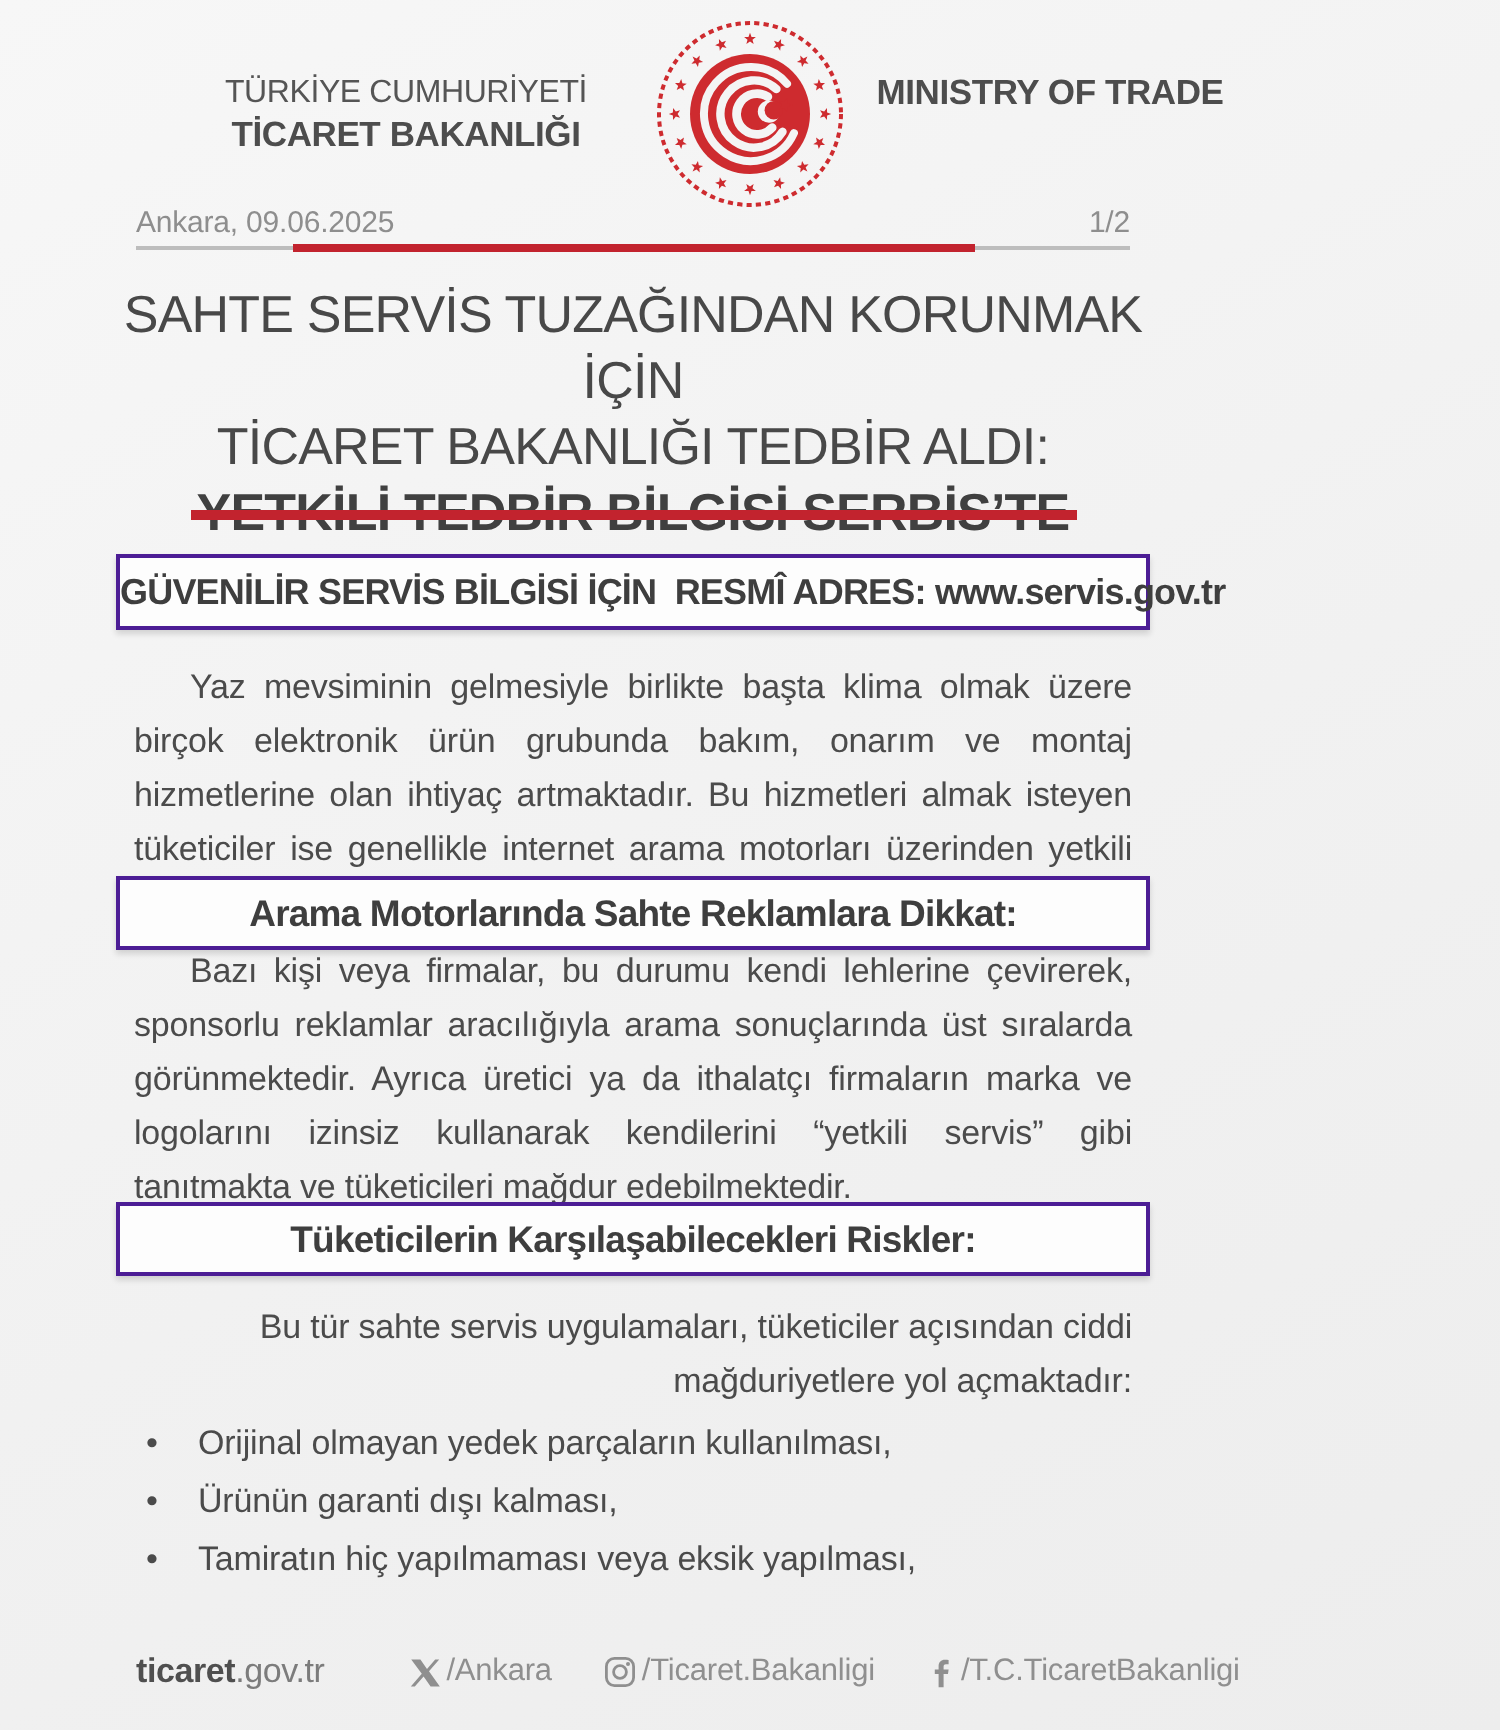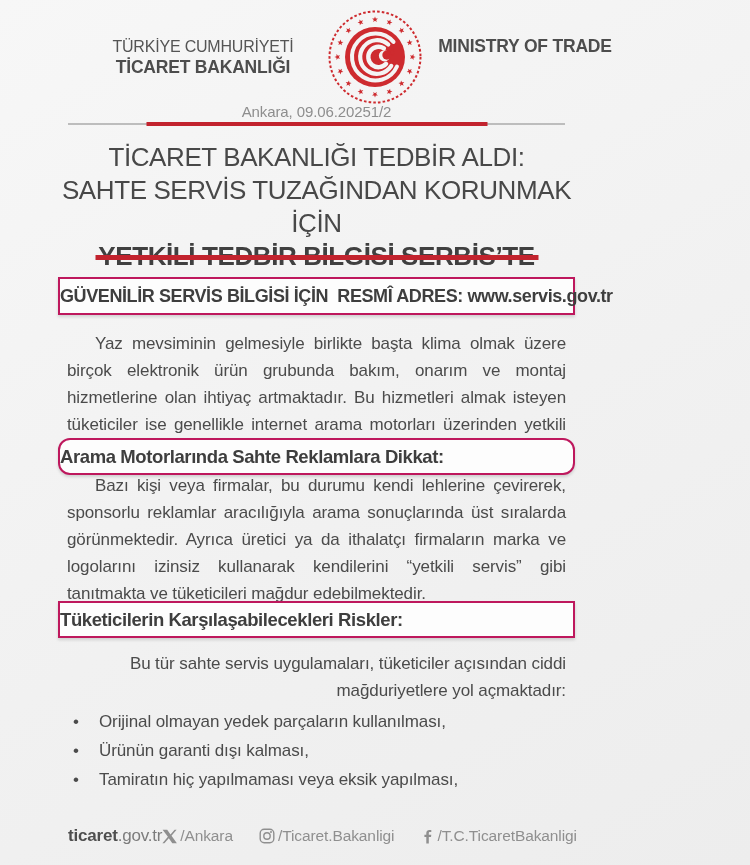--- a/index.html
+++ b/index.html
@@ -13,60 +13,60 @@
 
   
   .hdr-text{ position:absolute; top:36px; text-align:center; line-height:21px; color:#555; }
   .hdr-text .l1{ font-size:16px; letter-spacing:-0.2px; }
   .hdr-text .l2{ font-size:17.5px; font-weight:bold; color:#4d4d4d; letter-spacing:-0.2px; }
   .hdr-left{ left:58px; width:290px; }
   .hdr-right{ left:420px; width:210px; }
   .emblem{ position:absolute; left:325px; top:7px; width:100px; height:100px; }
 
   .meta-row{ position:absolute; top:103px; left:68px; right:68px;
-             display:flex; justify-content:center;
+             display:flex; justify-content:space-between;
              font-size:15px; color:#8e8e8e; letter-spacing:-0.1px; }
 
   .hdr-divider{ position:absolute; top:122px; left:68px; right:68px; height:5px; }
   .hdr-divider .gray{ position:absolute; top:1px; left:0; right:0; height:2px; background:#bdbdbd; }
   .hdr-divider .red{ position:absolute; top:0; left:50%; transform:translateX(-50%);
                      width:341px; height:4px; background:#c2232e; }
 
   
   .title{ position:absolute; top:141px; left:40px; right:40px; text-align:center;
           font-size:26px; line-height:33px; color:#484848; letter-spacing:-0.4px; }
   .title .bold{ font-weight:bold; color:#404040; }
   .title-rule{ position:absolute; top:255px; left:50%; transform:translateX(-50%);
                width:443px; height:5px; background:#c2232e; }
 
   
   .banner{ position:absolute; left:58px; right:58px; background:#fdfdfd;
-           border:2px solid #be185d; text-align:left;
+           border:2px solid #4c1d95; text-align:center;
            font-weight:bold; color:#3e3e3e; letter-spacing:-0.4px;
            box-shadow:0 2px 3px rgba(0,0,0,0.14); white-space:nowrap; }
   .banner-1{ top:277px; height:38px; font-size:18px; line-height:34px; }
-  .banner-2{ top:438px; height:37px; font-size:18.5px; line-height:33px;border-radius:12px; }
+  .banner-2{ top:438px; height:37px; font-size:18.5px; line-height:33px; }
   .banner-3{ top:601px; height:37px; font-size:18.5px; line-height:33px; }
 
   
   .para{ position:absolute; left:67px; right:67px; font-size:17px; line-height:27px;
          text-align:justify; text-indent:28px; color:#4b4b4b; letter-spacing:-0.1px; }
   .para-1{ top:330px; }
   .para-2{ top:472px; }
   .para-3{ top:650px; text-align:right; }
 
   
   .bullets{ position:absolute; top:707px; left:67px; right:67px; list-style:none; }
   .bullets li{ position:relative; padding-left:32px; font-size:17px; line-height:29px;
                color:#4b4b4b; letter-spacing:-0.1px; }
   .bullets li::before{ content:"•"; position:absolute; left:6px; color:#4b4b4b; }
 
   
   .footer{ position:absolute; top:826px; left:68px; right:62px;
-           display:flex; justify-content:space-between; align-items:center; }
+           display:flex; justify-content:space-between; align-items:center;gap:43px; }
   .site{ font-size:17px; color:#7c7c7c; letter-spacing:-0.2px; cursor:pointer; }
   .site .b{ font-weight:bold; color:#4f4f4f; }
   .socials{ display:flex; gap:26px; align-items:center; }
   .social{ display:flex; align-items:center; gap:3px; font-size:15.5px;
            color:#8f8f8f; letter-spacing:-0.1px; cursor:pointer; }
   .social svg{ display:block; }
 </style>
 </head>
 <body>
 
@@ -122,22 +122,22 @@
     <span>Ankara, 09.06.2025</span>
     <span>1/2</span>
   </div>
 
   <div class="hdr-divider">
     <div class="gray"></div>
     <div class="red"></div>
   </div>
 
   <div class="title">
+    <div>SAHTE SERVİS TUZAĞINDAN KORUNMAK İÇİN</div>
     <div>TİCARET BAKANLIĞI TEDBİR ALDI:</div>
-    <div>SAHTE SERVİS TUZAĞINDAN KORUNMAK İÇİN</div>
     <div class="bold">YETKİLİ TEDBİR BİLGİSİ SERBİS’TE</div>
   </div>
   <div class="title-rule"></div>
 
   <div class="banner banner-1">GÜVENİLİR SERVİS BİLGİSİ İÇİN&nbsp; RESMÎ ADRES: www.servis.gov.tr</div>
 
   <p class="para para-1">Yaz mevsiminin gelmesiyle birlikte başta klima olmak üzere birçok elektronik ürün grubunda bakım, onarım ve montaj hizmetlerine olan ihtiyaç artmaktadır. Bu hizmetleri almak isteyen tüketiciler ise genellikle internet arama motorları üzerinden yetkili servislere ulaşmayı tercih etmektedir.</p>
 
   <div class="banner banner-2">Arama Motorlarında Sahte Reklamlara Dikkat:</div>
 

